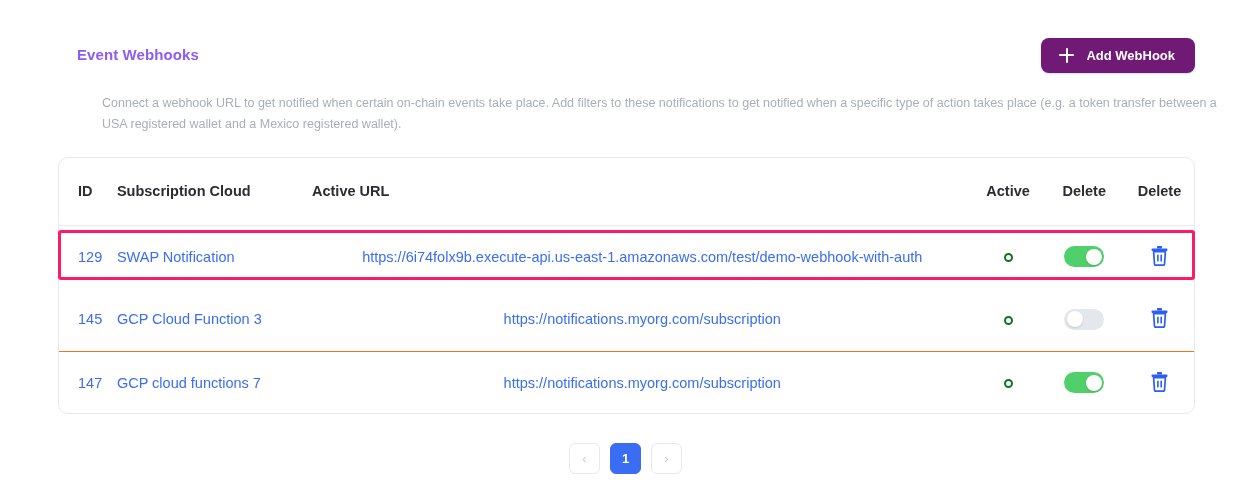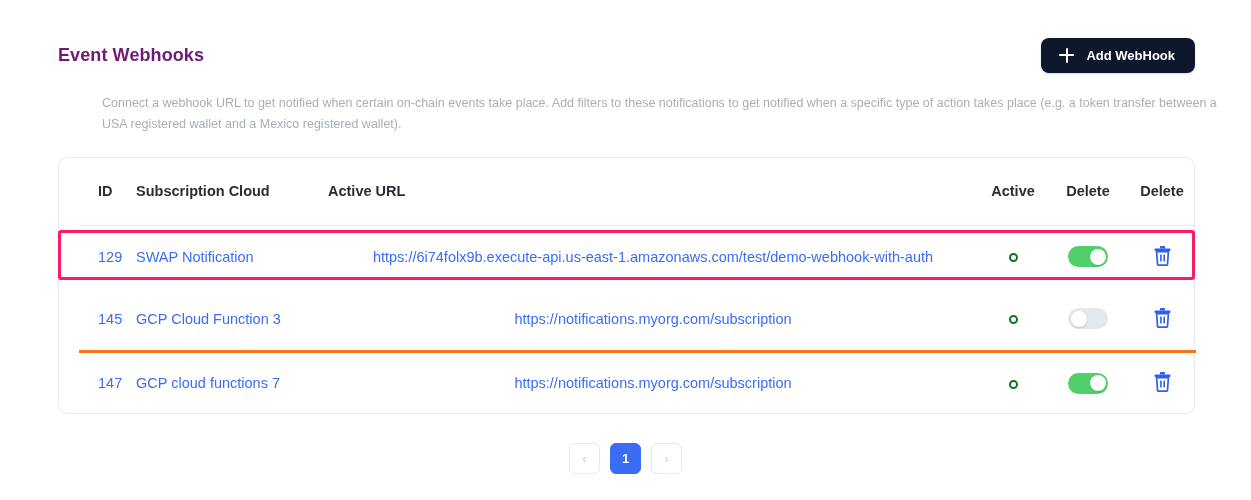--- a/index.html
+++ b/index.html
@@ -25,32 +25,33 @@
     left: 58px;
     top: 37px;
     width: 1137px;
     height: 36px;
     display: flex;
     align-items: center;
     justify-content: space-between;
   }
 
   .page-title {
-    font-size: 18px;
+    font-size: 15px;
     font-weight: 700;
-    color: #701a75;
+    color: #8b5cf6;
     letter-spacing: 0.1px;
     line-height: 22px;
+    margin-left: 19px;
   }
 
   .add-btn {
     display: inline-flex;
     align-items: center;
     gap: 12px;
-    background: #0f172a;
+    background: #701a75;
     color: #ffffff;
     border: none;
     border-radius: 8px;
     height: 35px;
     padding: 0 20px 0 18px;
     font-family: "Liberation Sans", sans-serif;
     font-size: 13px;
     font-weight: 700;
     cursor: pointer;
     box-shadow: 0 1px 2px rgba(59,109,244,0.25);
@@ -87,21 +88,20 @@
   
   .table-card {
     position: absolute;
     left: 58px;
     top: 157px;
     width: 1137px;
     height: 257px;
     background: #ffffff;
     border: 1px solid #E7E9EE;
     border-radius: 10px;
-    padding-left: 20px;
   }
 
   .table {
     width: 100%;
     border-collapse: collapse;
     table-layout: fixed;
   }
 
   .table th {
     text-align: left;
@@ -113,21 +113,21 @@
     vertical-align: middle;
     border-bottom: 1px solid #E7E9EE;
   }
 
   .table td {
     font-size: 14.5px;
     color: #3B6DF4;
     padding: 0;
     height: 63px;
     vertical-align: middle;
-    border-bottom: 3px solid #f97316;
+    border-bottom: 1px solid #f97316;
   }
   .table tr:last-child td { border-bottom: none; }
 
   .col-id       { width: 57px;  padding-left: 19px !important; }
   .col-name     { width: 192px; }
   .col-url      { width: 650px; text-align: center; }
   .col-active   { width: 70px;  text-align: center !important; }
   .col-enabled  { width: 80px;  text-align: center !important; }
   .col-delete   { width: 68px;  text-align: center !important; }
 

